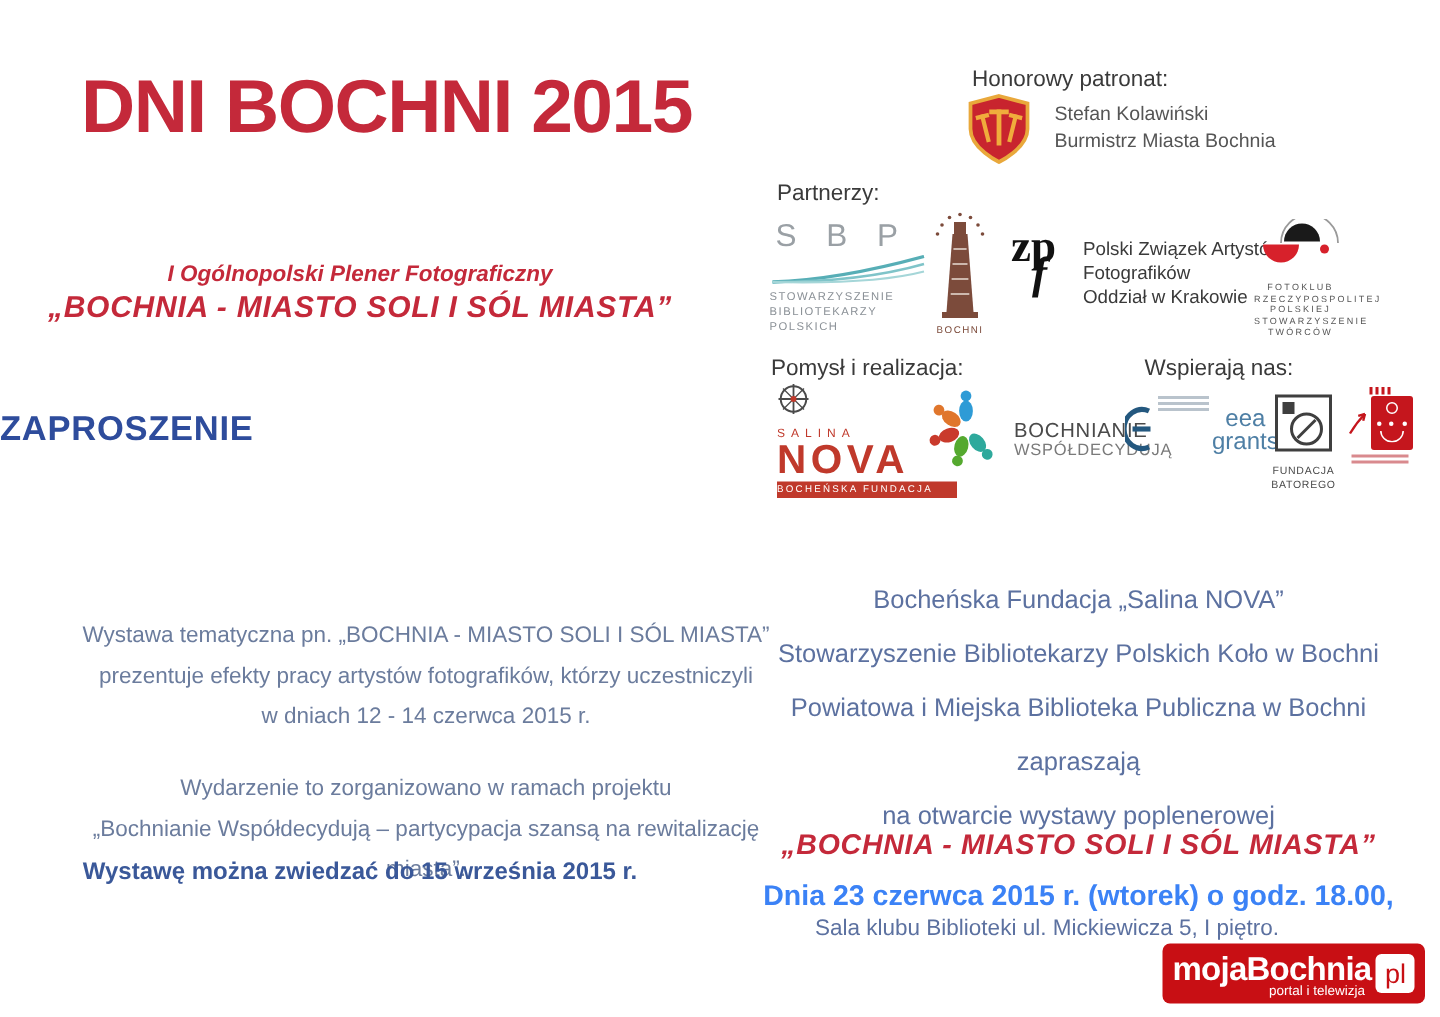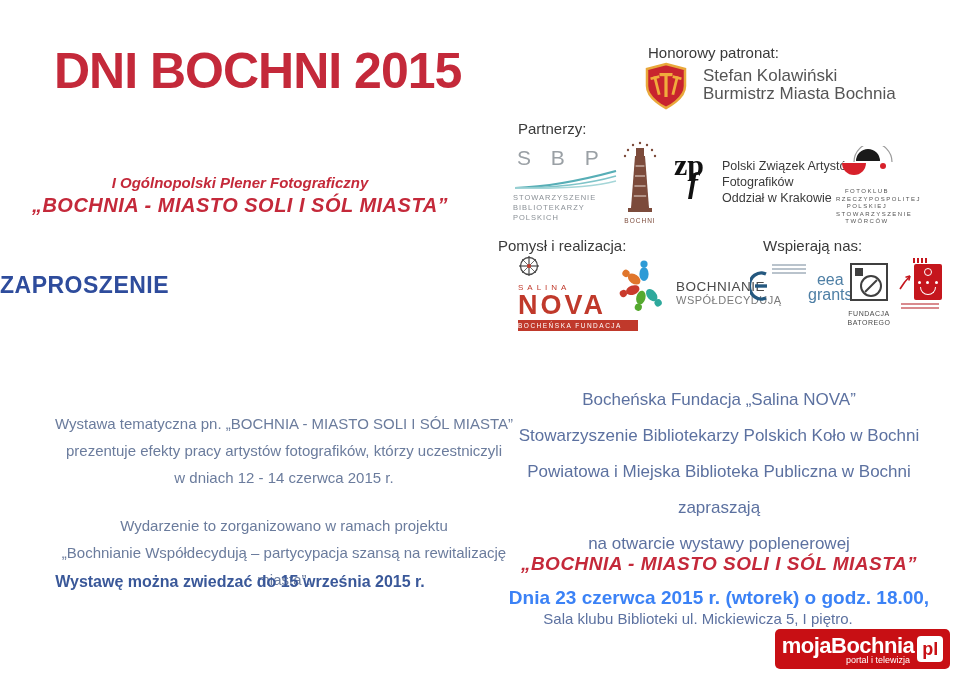--- a/index.html
+++ b/index.html
@@ -29,40 +29,40 @@
   .para2 { left:0; top:512px; width:480px; }
   .bold-note {
     left:0; top:573px; width:480px; text-align:center;
     font-size:16px; font-weight:bold; color:#3A5899;
   }
 
   
   .section-label { font-size:15px; color:#3a3a3a; }
   .patron-label { left:648px; top:44px; }
   .crest-wrap { left:644px; top:62px; }
-  .patron-text { left:703px; top:67px; font-size:17px; color:#555; line-height:18px; }
+  .patron-text { left:703px; top:67px; font-size:13px; color:#555; line-height:18px; }
 
   .partners-label { left:518px; top:120px; }
 
   .sbp { left:513px; top:146px; width:110px; text-align:left; }
   .sbp .acr { font-size:21px; color:#9aa0a5; letter-spacing:7px; margin-left:4px; }
   .sbp .cap { font-size:7.5px; color:#8a9096; letter-spacing:1px; line-height:10px; margin-top:3px; }
 
   .library { left:616px; top:140px; width:48px; text-align:center; }
   .library .cap { font-size:6.5px; color:#7C4B3B; letter-spacing:1px; margin-top:1px; }
 
   .zpaf-glyph { left:674px; top:150px; width:44px; color:#111; font-family:"Liberation Serif", serif; line-height:1; }
   .zpaf-glyph .t { font-size:30px; font-weight:bold; display:block; }
   .zpaf-glyph .b { font-size:30px; font-weight:bold; font-style:italic; display:block; margin:-12px 0 0 14px; }
   .zpaf-text { left:722px; top:158px; font-size:12.5px; color:#3a3a3a; line-height:16px; }
 
   .fotoklub { left:836px; top:146px; width:62px; text-align:center; }
   .fotoklub .cap { font-size:6px; color:#555; letter-spacing:1.5px; line-height:7.5px; margin-top:4px; white-space:nowrap; }
 
-  .realization-label { left:498px; top:237px; }
+  .realization-label { left:514px; top:237px; }
   .salina { left:518px; top:255px; width:120px; text-align:left; color:#C0392B; }
   .salina .top { font-size:8px; letter-spacing:4px; margin-top:2px; }
   .salina .main { font-size:27px; font-weight:bold; letter-spacing:3px; line-height:26px; }
   .salina .bar { background:#C0392B; color:#fff; font-size:6.5px; letter-spacing:1.5px; padding:2px 0; margin-top:2px; }
 
   .bochnianie { left:616px; top:256px; display:flex; align-items:center; }
   .bochnianie .txt { margin-left:4px; margin-top:14px; }
   .bochnianie .t1 { font-size:13.5px; color:#4a4a4a; letter-spacing:0.5px; }
   .bochnianie .t2 { font-size:11px; color:#7a7a7a; letter-spacing:0.5px; }
 
@@ -106,21 +106,21 @@
 
   
   .badge {
     left:775px; top:629px; width:175px; height:40px;
     background:#C80F14; border-radius:5px;
     display:flex; align-items:center; justify-content:center; padding:0 6px;
   }
   .badge .bname { color:#fff; font-size:22px; font-weight:bold; letter-spacing:-0.5px; margin-top:-6px; }
   .badge .plbox {
     width:26px; height:26px; background:#fff; border-radius:4px; margin-left:3px;
-    color:#C80F14; font-size:18px; font-weight:bold;
+    color:#C80F14; font-size:18px; font-weight:normal;
     display:flex; align-items:center; justify-content:center;
   }
   .badge .tagline { position:absolute; right:40px; bottom:4px; color:#fff; font-size:9px; }
 
   svg { display:block; }
 </style>
 </head>
 <body>
 
 <div id="poster">

